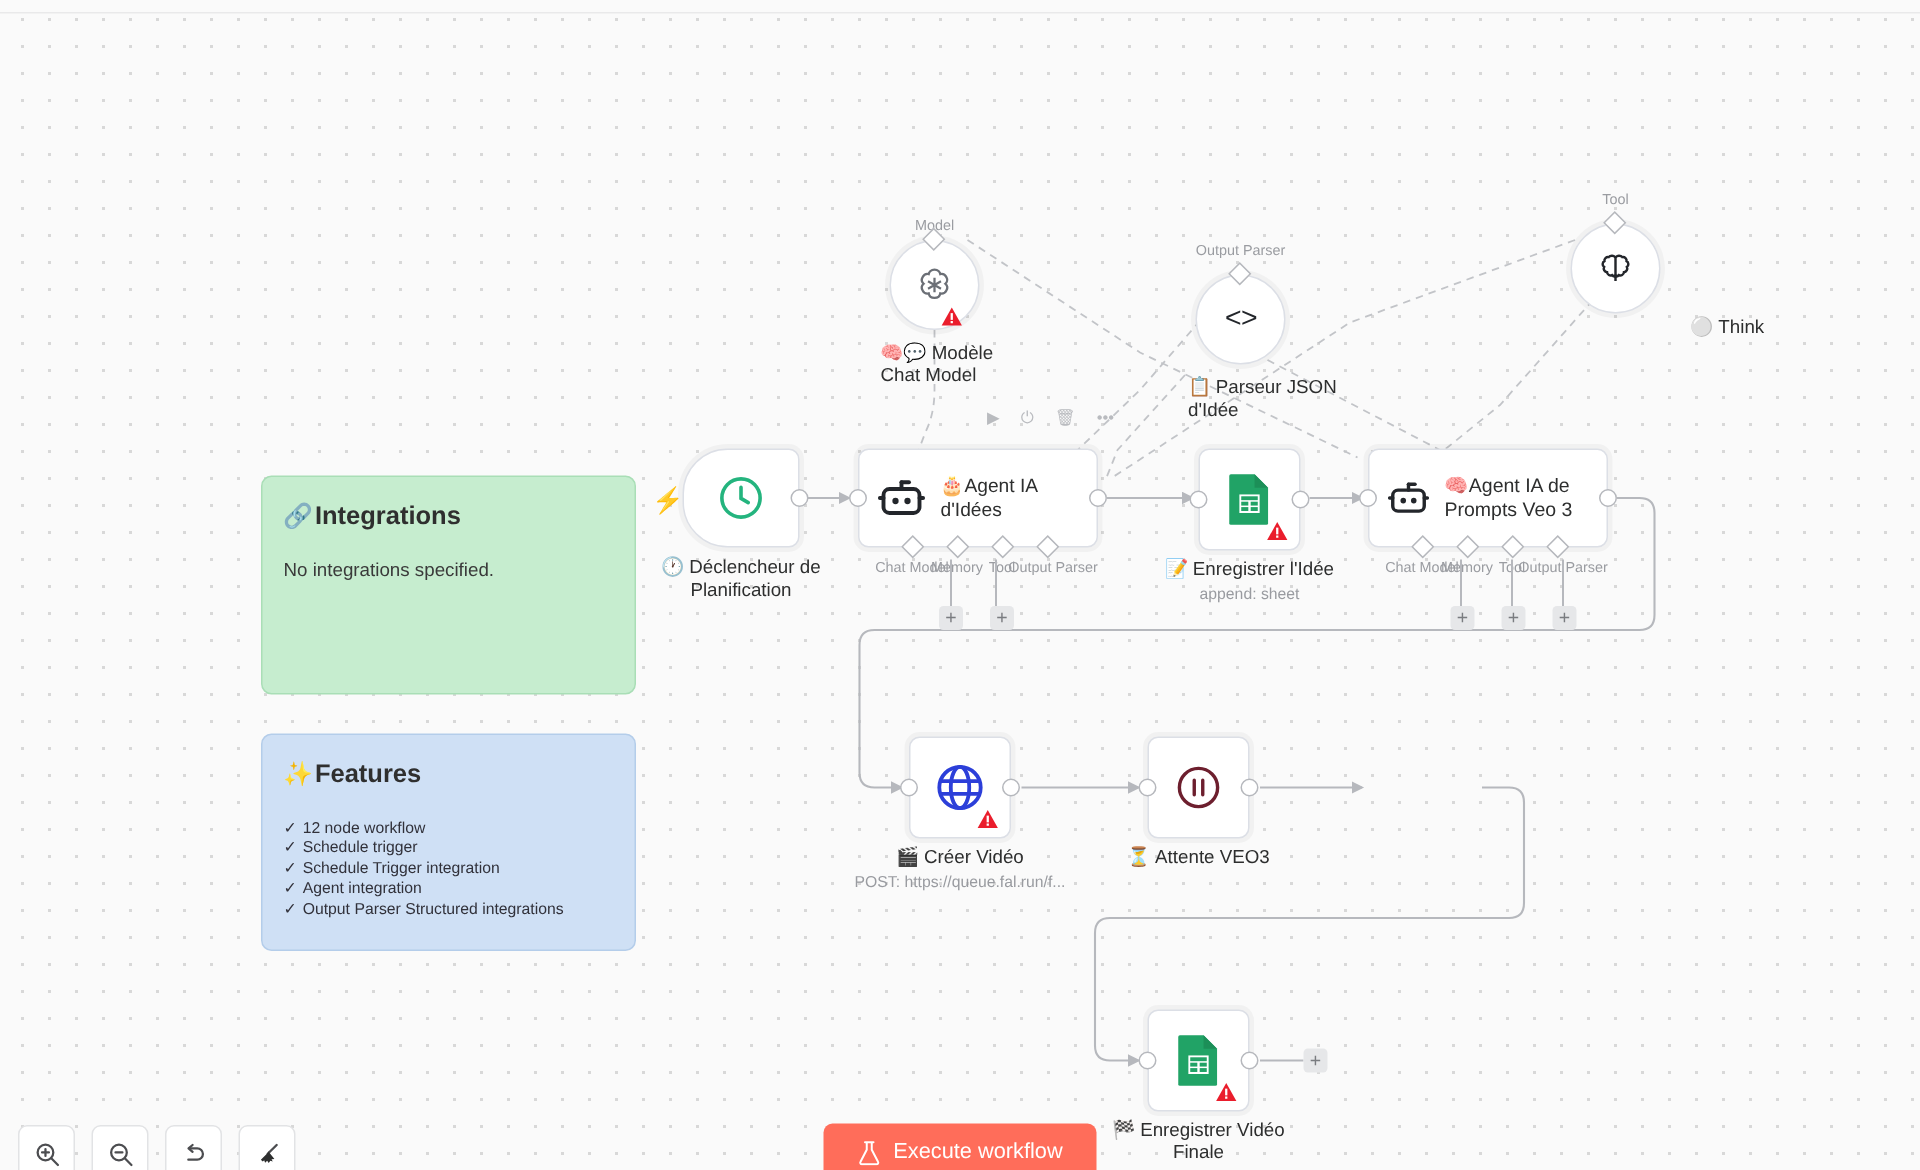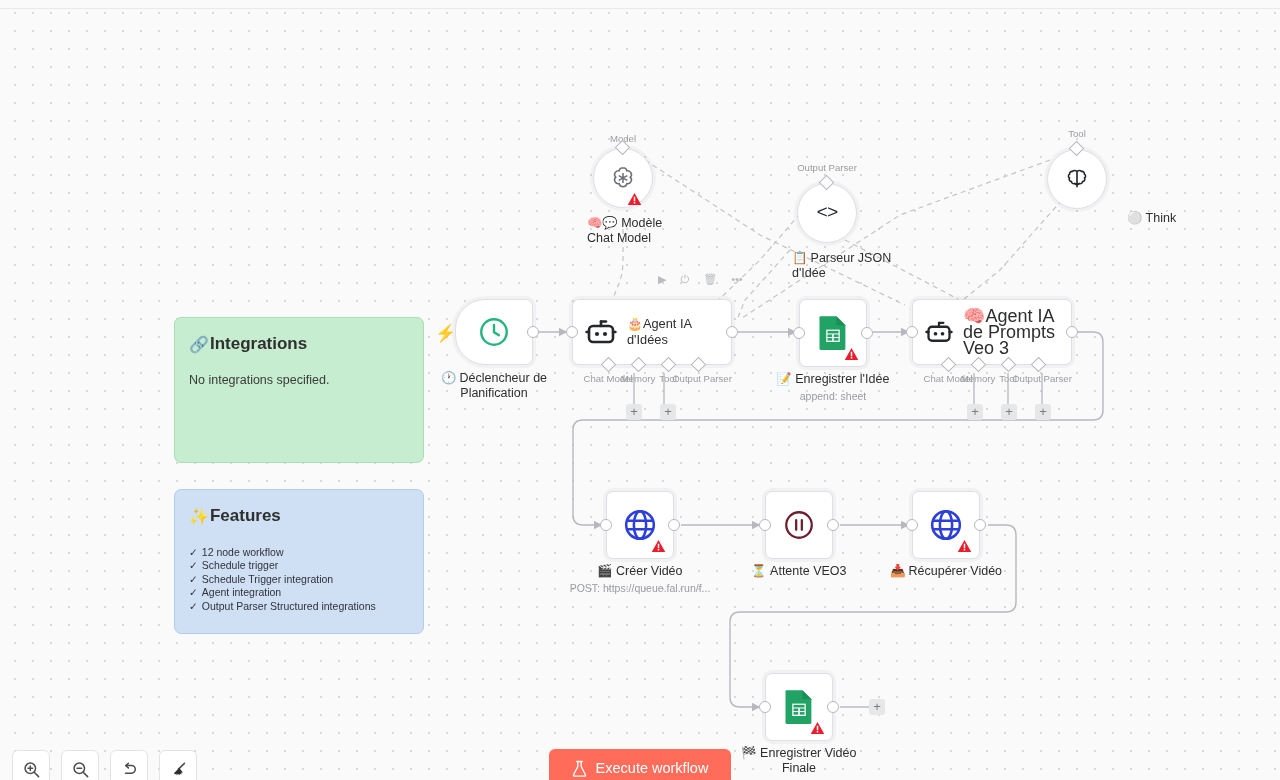--- a/index.html
+++ b/index.html
@@ -273,21 +273,21 @@
     <div class="sublabel" style="left:66px; top:74px;">Memory</div>
     <div class="sublabel" style="left:96px; top:74px;">Tool</div>
     <div class="sublabel" style="left:130px; top:74px;">Output Parser</div>
     <svg width="170" height="50" style="position:absolute; left:0; top:66px;">
       <path d="M62,8 L62,42 M92,8 L92,42" stroke="#b6b8bd" stroke-width="1.3" fill="none"></path>
     </svg>
     <div class="plusbtn" style="left:54px; top:105px;">+</div>
     <div class="plusbtn" style="left:88px; top:105px;">+</div>
   </div>
 
-  <div class="node" style="left:593px; top:148px;">
+  <div class="node" style="left:593px; top:160px;">
     <div class="sublabel" style="left:30px; top:-15px;">Model</div>
     <div class="dia top" style="left:24px;"></div>
     <div class="ncirc">
       <svg width="28" height="28" viewBox="0 0 24 24" fill="none" stroke="#6b6f76" stroke-width="1.3">
         <path d="M12 3.2c-2 0-3.1 1.4-3.3 2.6-1.3-.3-2.8.3-3.5 1.7-.8 1.4-.3 3 .6 3.8-1 .9-1.4 2.5-.6 3.8.7 1.3 2.2 2 3.5 1.7.2 1.3 1.3 2.6 3.3 2.6s3.1-1.3 3.3-2.6c1.3.3 2.8-.4 3.5-1.7.8-1.3.4-2.9-.6-3.8 1-.8 1.4-2.4.6-3.8-.7-1.4-2.2-2-3.5-1.7-.2-1.2-1.3-2.6-3.3-2.6z"></path>
         <path d="M12 7.8v8.4M8.3 9.9l7.4 4.2M15.7 9.9l-7.4 4.2"></path>
       </svg>
       <svg width="15" height="14" style="position:absolute; right:10px; bottom:1px;" viewBox="0 0 20 18">
         <path d="M10 1 L19 17 H1 Z" fill="#ea1d2c"></path>
         <rect x="9" y="6" width="2" height="6" fill="#fff"></rect>
@@ -354,21 +354,21 @@
   <div class="node" style="left:912px; top:299px;">
     <div class="nbox wide">
       <svg width="32" height="26" viewBox="0 0 32 26">
         <rect x="4" y="7" width="24" height="16" rx="4" fill="none" stroke="#23262b" stroke-width="2.6"></rect>
         <circle cx="12" cy="15" r="2.1" fill="#23262b"></circle>
           <circle cx="20" cy="15" r="2.1" fill="#23262b"></circle>
         <path d="M16 7V2.5" stroke="#23262b" stroke-width="2.6" stroke-linecap="round"></path>
         <path d="M16 2.5h5" stroke="#23262b" stroke-width="2.6" stroke-linecap="round"></path>
         <path d="M4 13H1.6M30.4 13H28" stroke="#23262b" stroke-width="2.6" stroke-linecap="round"></path>
       </svg>
-      <div style="font-size:18px; color:#2d2e2e; line-height:16px; max-width:96px;">
+      <div style="font-size:13px; color:#2d2e2e; line-height:16px; max-width:96px;">
         <span class="emo">🧠</span><span>Agent IA de Prompts Veo 3</span>
       </div>
       <div class="port in"></div>
       <div class="port out"></div>
       <div class="dia" style="left:30px;"></div>
       <div class="dia" style="left:60px;"></div>
       <div class="dia" style="left:90px;"></div>
       <div class="dia" style="left:120px;"></div>
     </div>
     <div class="sublabel" style="left:36px; top:74px;">Chat Model</div>
@@ -411,39 +411,20 @@
         <path d="M10 8.6v6.8M14 8.6v6.8" stroke-linecap="round"></path>
       </svg>
       <div class="port in"></div>
       <div class="port out"></div>
     </div>
     <div class="nlabel" style="top:73px; left:34px;">
       <span class="emo">⏳</span><span>Attente VEO3</span>
     </div>
   </div>
 
-  <div class="node" style="left:912px; top:491px;">
-    <div class="nbox sq">
-      <svg width="36" height="36" viewBox="0 0 24 24" fill="none" stroke="#2c3fd9" stroke-width="1.7">
-        <circle cx="12" cy="12" r="9.2"></circle>
-          <ellipse cx="12" cy="12" rx="4.1" ry="9.2"></ellipse>
-        <path d="M3 9.2h18M3 14.8h18"></path>
-      </svg>
-      <svg width="15" height="14" style="position:absolute; right:7px; bottom:5px;" viewBox="0 0 20 18">
-        <path d="M10 1 L19 17 H1 Z" fill="#ea1d2c"></path>
-        <rect x="9" y="6" width="2" height="6" fill="#fff"></rect>
-          <rect x="9" y="13" width="2" height="2" fill="#fff"></rect>
-      </svg>
-      <div class="port in"></div>
-      <div class="port out"></div>
-    </div>
-    <div class="nlabel" style="top:73px; left:34px;">
-      <span class="emo">📥</span><span>Récupérer Vidéo</span>
-    </div>
-  </div>
 
   <div class="node" style="left:765px; top:673px;">
     <div class="nbox sq">
       <svg width="32" height="36" viewBox="0 0 28 32">
         <path d="M3 1h14l8 8v21a1 1 0 0 1-1 1H3a1 1 0 0 1-1-1V2a1 1 0 0 1 1-1z" fill="#21a366"></path>
         <path d="M17 1l8 8h-8z" fill="#1c8f58"></path>
         <rect x="8" y="13" width="12" height="11" fill="#fff"></rect>
         <rect x="9.1" y="14.1" width="9.8" height="2.3" fill="#21a366"></rect>
         <rect x="9.1" y="17.3" width="4.2" height="2.3" fill="#21a366"></rect>
         <rect x="14.7" y="17.3" width="4.2" height="2.3" fill="#21a366"></rect>

